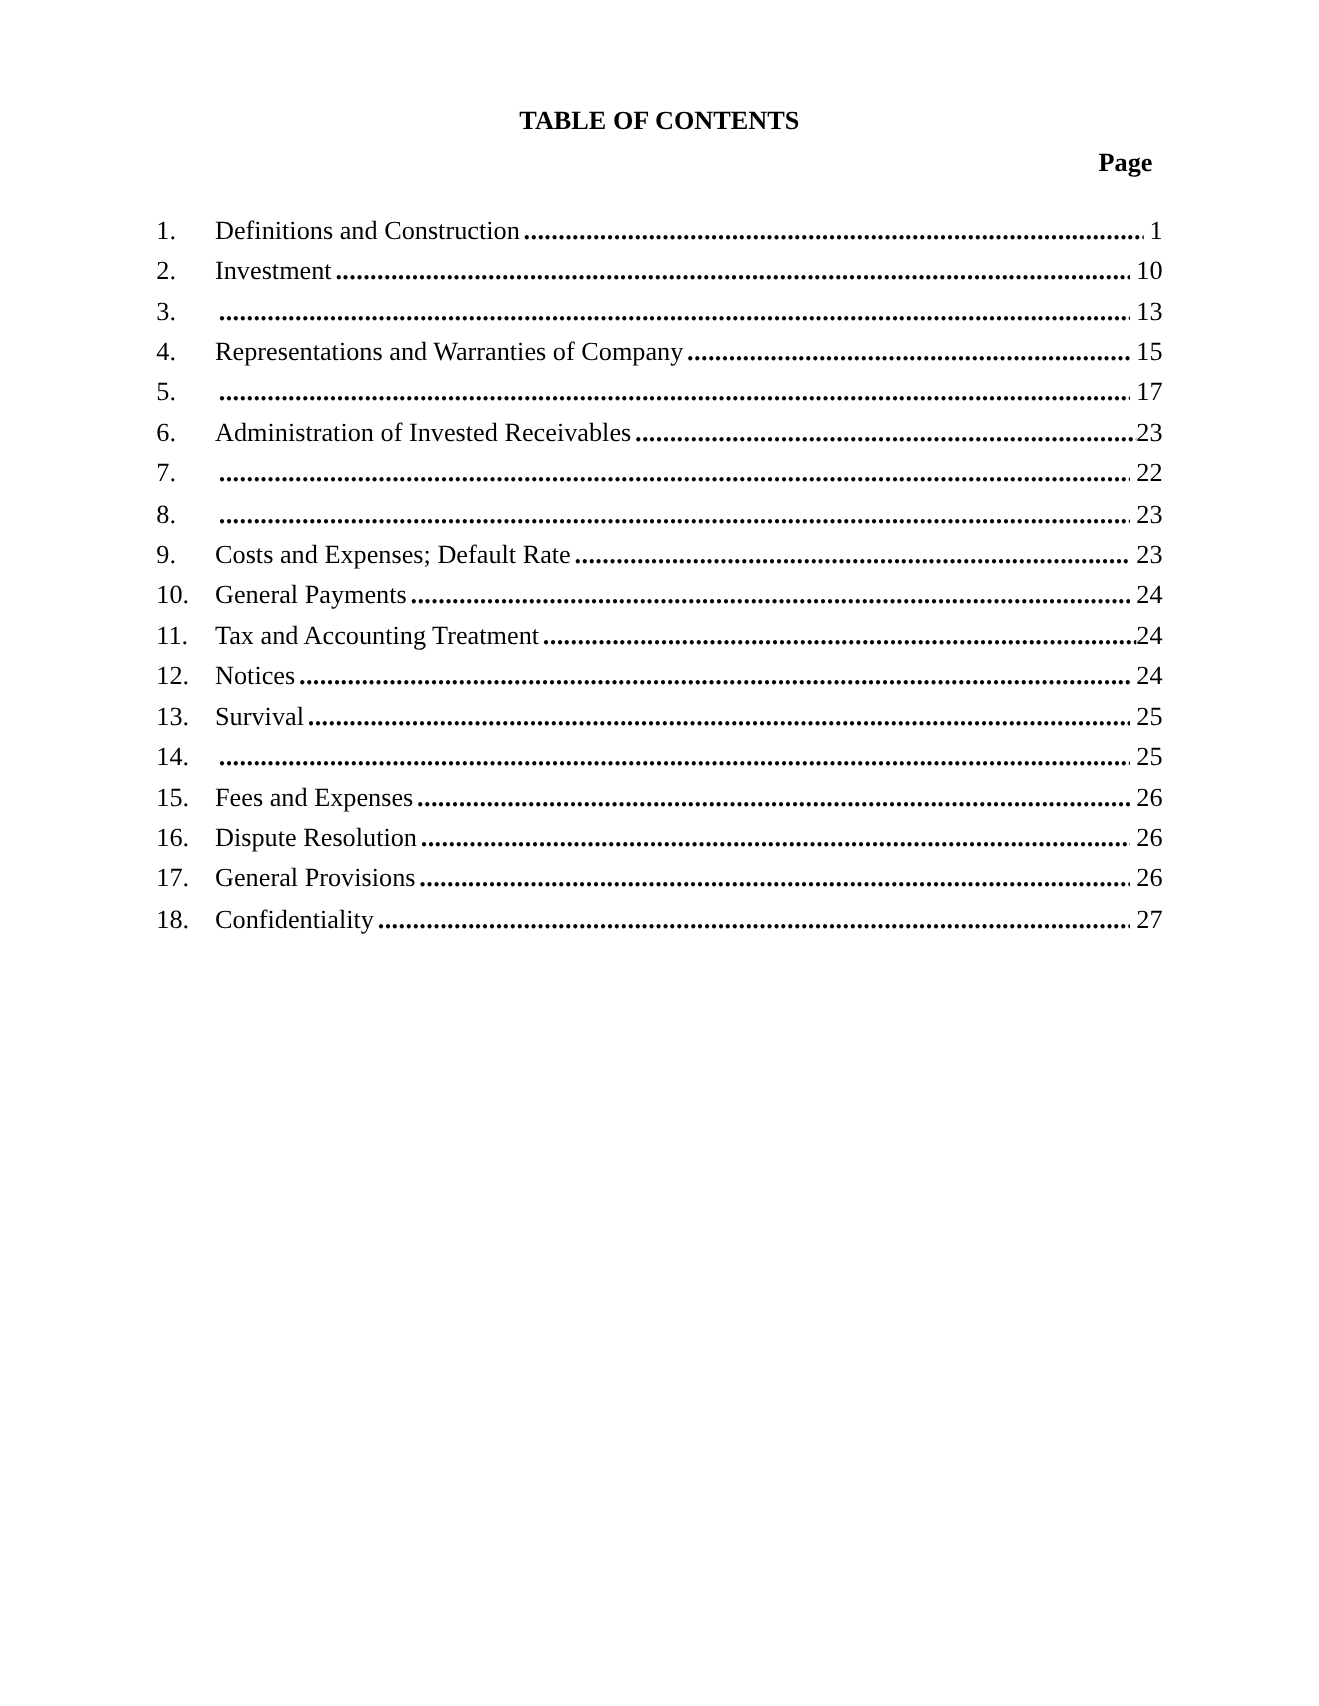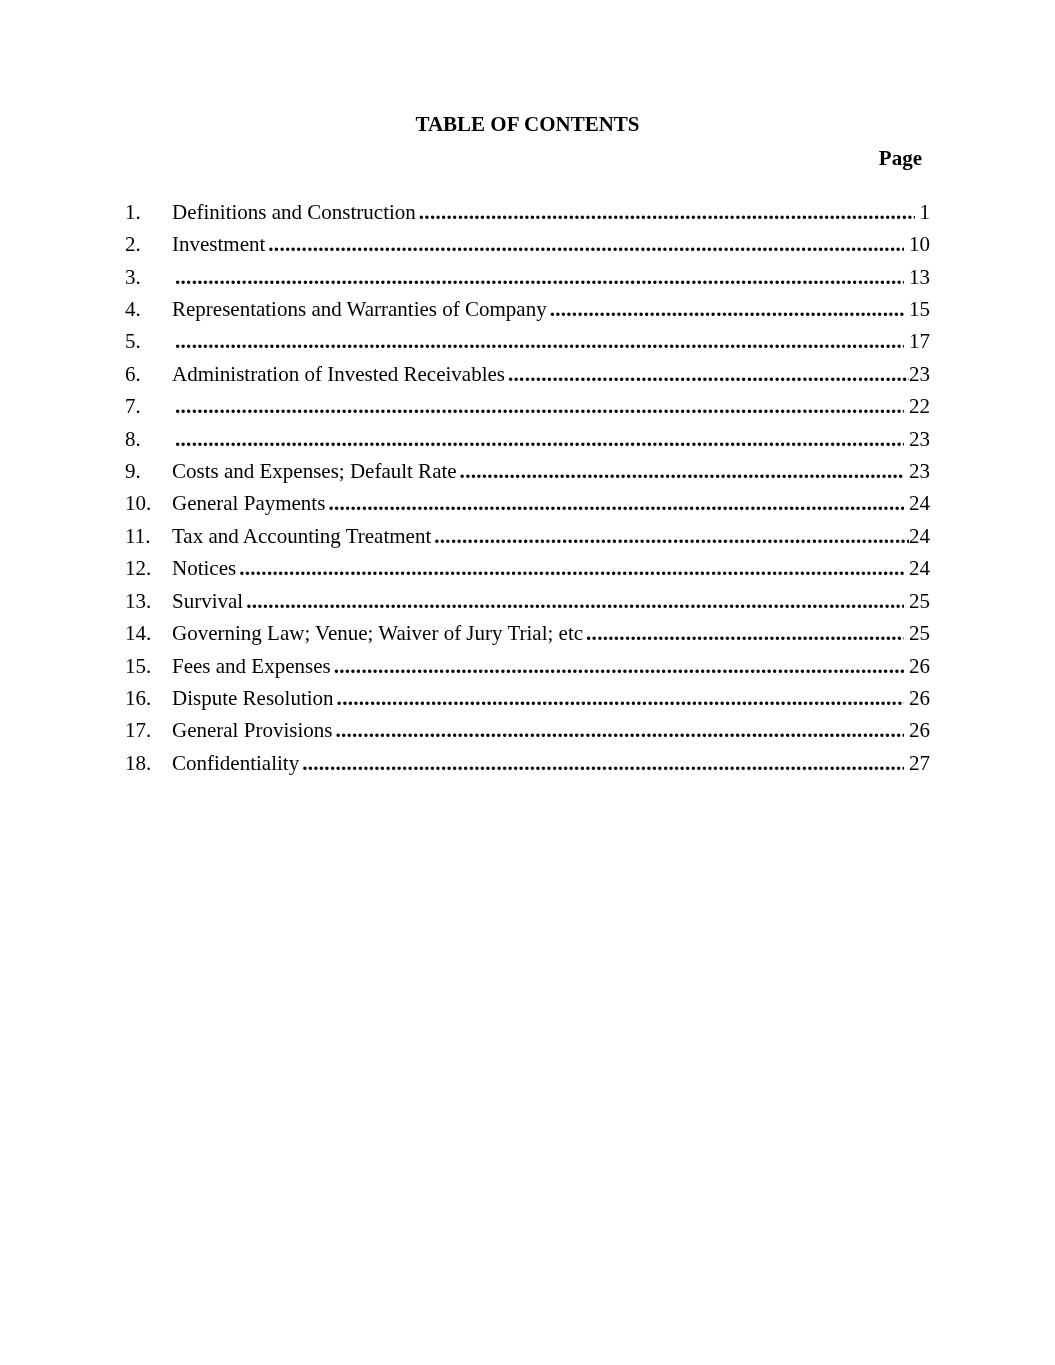--- a/index.html
+++ b/index.html
@@ -17,21 +17,21 @@
     font-family: "Liberation Serif", "DejaVu Serif", serif;
     font-size: 21px;
     line-height: 32.4px;
     overflow: hidden;
   }
   .content {
     box-sizing: border-box;
     padding: 0 125px;
   }
   .doc-title {
-    padding-top: 108px;
+    padding-top: 80px;
     text-align: center;
     font-weight: bold;
   }
   .page-label-row {
     margin-top: 2px;
     text-align: right;
     padding-right: 8px;
     font-weight: bold;
   }
   .toc-list {
@@ -167,21 +167,20 @@
 
   <div class="toc-row">
     <span class="toc-num">13.</span>
     <span class="toc-title">Survival</span>
     <span class="toc-leader"></span>
     <span class="toc-page">25</span>
   </div>
 
   <div class="toc-row">
     <span class="toc-num">14.</span>
-    <span class="toc-title">Governing Law; Venue; Waiver of Jury Trial; etc</span>
     <span class="toc-leader"></span>
     <span class="toc-page">25</span>
   </div>
 
   <div class="toc-row">
     <span class="toc-num">15.</span>
     <span class="toc-title">Fees and Expenses</span>
     <span class="toc-leader"></span>
     <span class="toc-page">26</span>
   </div>

